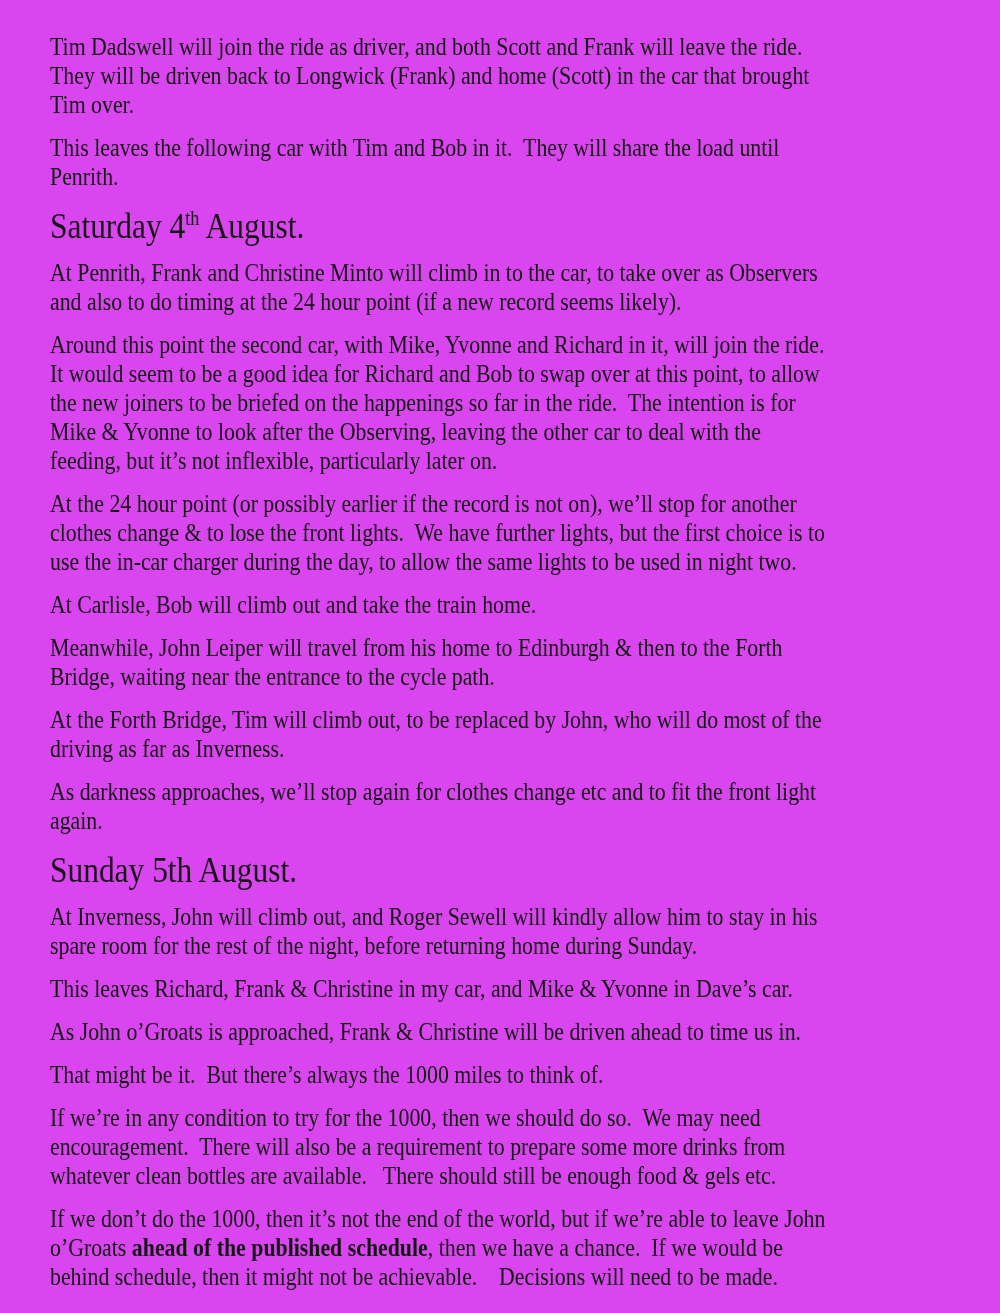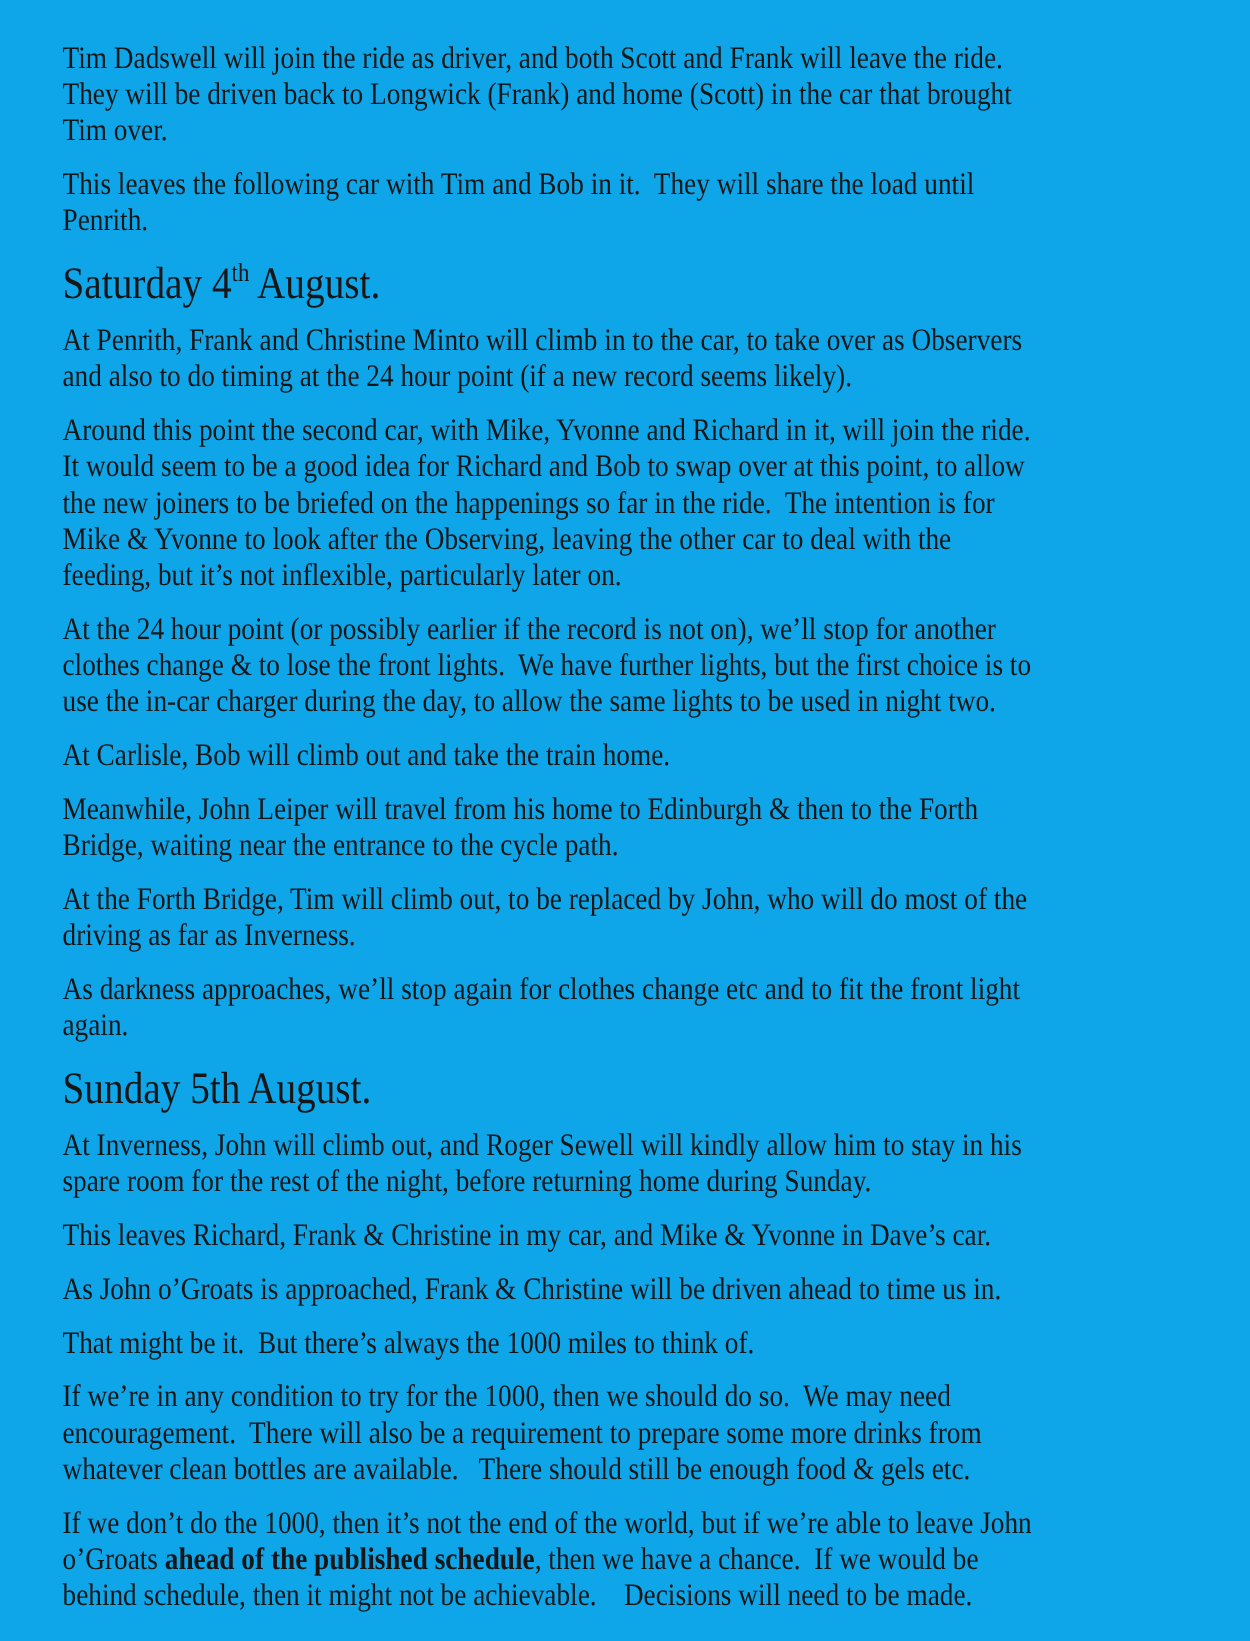--- a/index.html
+++ b/index.html
@@ -4,21 +4,21 @@
 <style>
   html, body {
     margin: 0;
     padding: 0;
     background: #ffffff;
   }
   .page {
     position: relative;
     width: 1000px;
     height: 1313px;
-    background: #0ea5e9;
+    background: #d946ef;
     overflow: hidden;
     color: #161616;
   }
   
   .content {
     position: absolute;
     left: 50px;
     top: 32px;
     width: 1120px;
     transform: scaleX(0.873);

